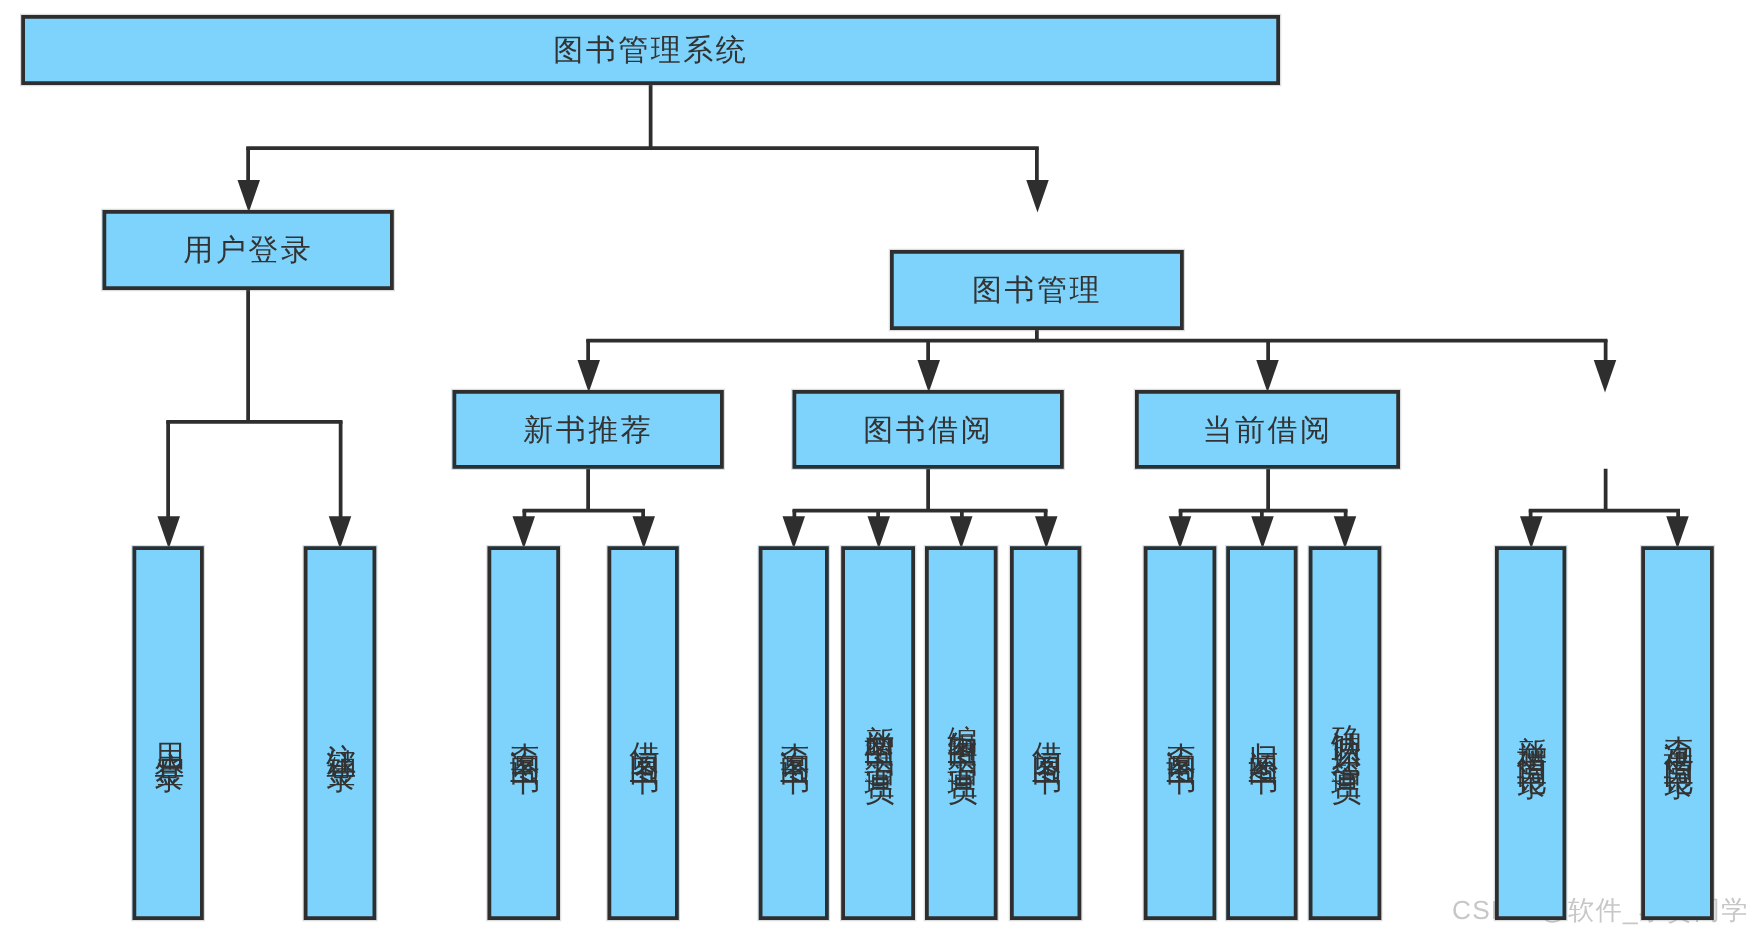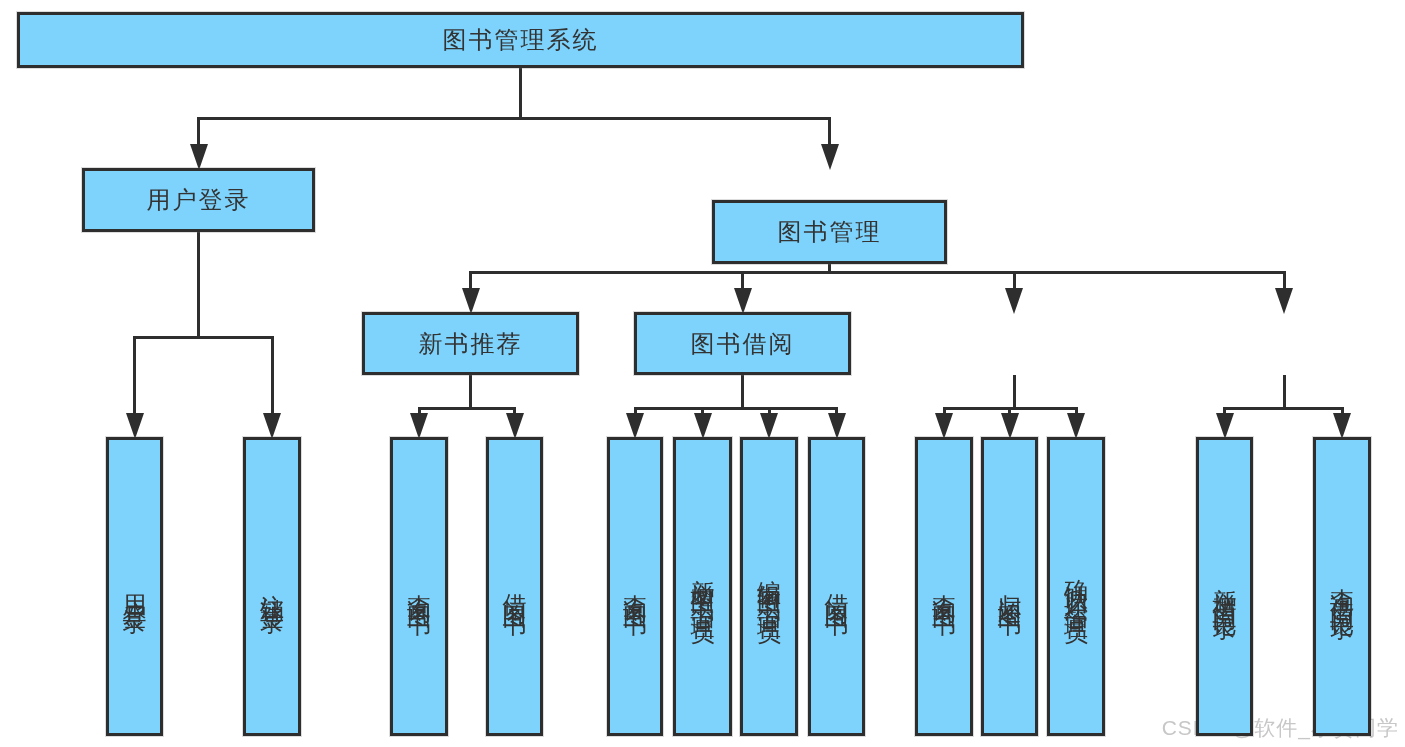--- a/index.html
+++ b/index.html
@@ -127,20 +127,23 @@
     </div>
     <div class="node horizontal" style="left: 712px; top: 168px; width: 235px; height: 64px; margin-top: 32px;">
       <span class="label">图书管理</span>
     </div>
     <div class="node horizontal" style="left: 634px; top: 312px; width: 217px; height: 63px;">
       <span class="label">图书借阅</span>
     </div>
     <div class="node horizontal" style="left: 362px; top: 312px; width: 217px; height: 63px;">
       <span class="label">新书推荐</span>
     </div>
+    <div class="node horizontal" style="left: 908px; top: 312px; width: 212px; height: 63px;">
+      <span class="label">当前借阅</span>
+    </div>
     <div class="node vertical" style="left: 106px; top: 437px; width: 57px; height: 299px;">
       <span class="label">用户登录</span>
     </div>
     <div class="node vertical" style="left: 243px; top: 437px; width: 58px; height: 299px;">
       <span class="label">注销登录</span>
     </div>
     <div class="node vertical" style="left: 390px; top: 437px; width: 58px; height: 299px;">
       <span class="label">查询图书</span>
     </div>
     <div class="node vertical" style="left: 486px; top: 437px; width: 57px; height: 299px;">

